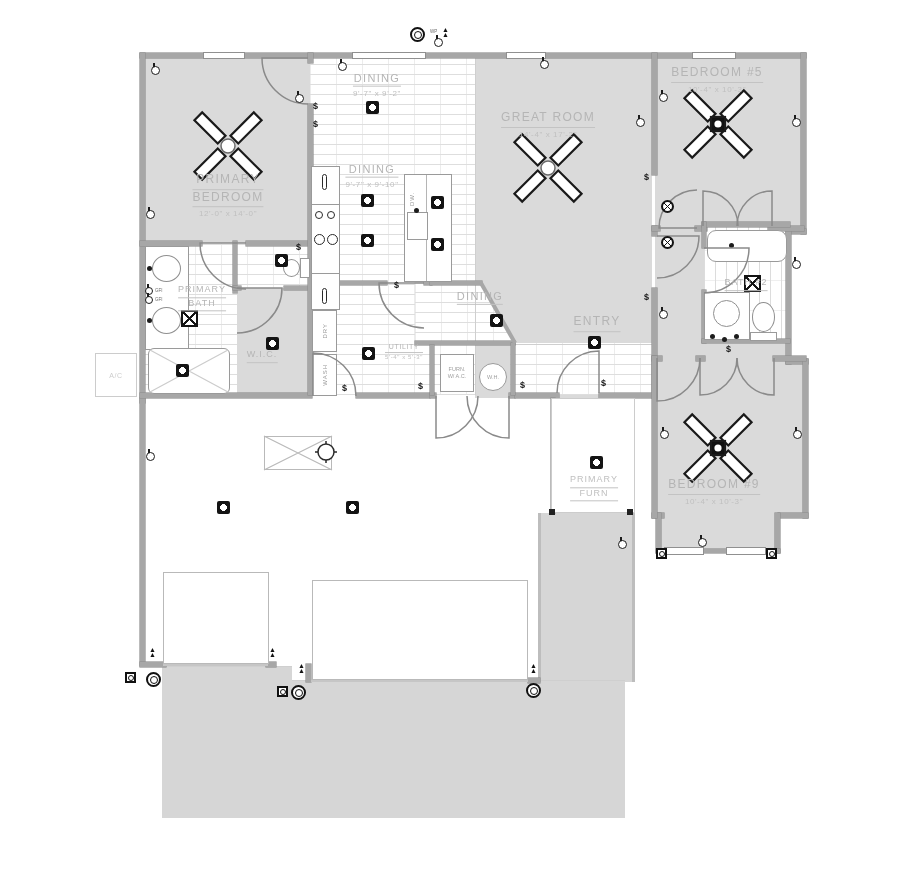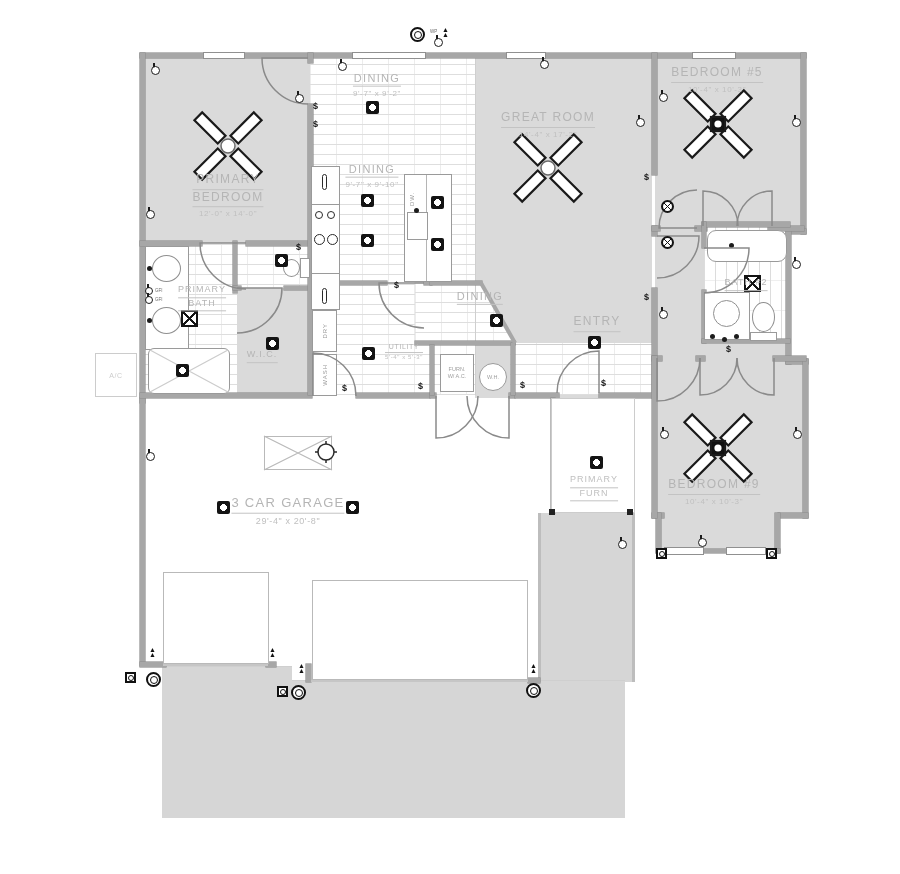--- a/index.html
+++ b/index.html
@@ -408,24 +408,20 @@
     <span class="nm">UTILITY</span>
     <span class="dm" style="font-size:6px;margin-top:1px;">5'-4" x 5'-3"</span>
   </div>
   <div class="rl s9" style="left:746px;top:284px;text-align:right;">
     <span class="nm">BATH #2</span>
   </div>
   <div class="rl s12" style="left:714px;top:492px;">
     <span class="nm">BEDROOM #9</span>
     <span class="dm">10'-4" x 10'-3"</span>
   </div>
-  <div class="rl s13" style="left:288px;top:511px;">
-    <span class="nm">3 CAR GARAGE</span>
-    <span class="dm" style="font-size:9px;">29'-4" x 20'-8"</span>
-  </div>
   <div class="rl s9" style="left:594px;top:488px;color:#c0c0c0;">
     <span class="nm">PRIMARY</span>
     <span class="nm">FURN</span>
   </div>
   <div class="rl s7" style="left:116px;top:376px;color:#cccccc;">
     <span>A/C</span>
   </div>
 
 </div>
 

